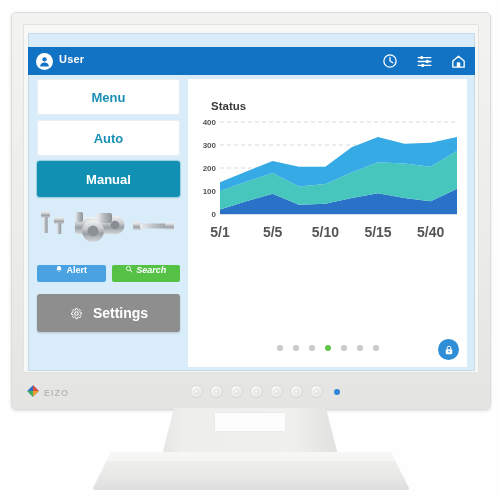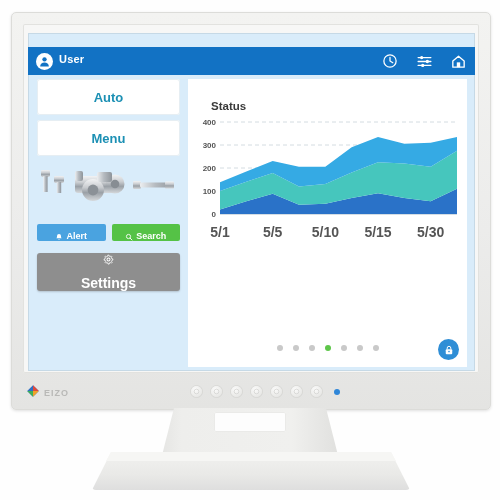--- a/index.html
+++ b/index.html
@@ -73,33 +73,32 @@
 
   
   .parts{
     position:relative;height:56px;margin-top:6px;margin-bottom:6px;
   }
   .parts svg{position:absolute;left:0;top:0;}
 
   
   .pillrow{display:flex;gap:6px;}
   .pill{
-    flex:1;height:17px;border-radius:2px;display:flex;align-items:flex-end;
+    flex:1;height:17px;border-radius:2px;display:flex;align-items:flex-start;
     justify-content:center;gap:3px;color:#ffffff;font-size:9px;font-weight:bold;
   }
   .pill.alert{background:#4aa3e0;}
-  .pill.search{background:#55c246;}
+  .pill.search{background:#55c246;font-style:italic;}
 
   
   .settings{
     margin-top:12px;height:38px;border-radius:3px;background:#8e8e8e;
     display:flex;align-items:center;justify-content:center;gap:9px;
     color:#ffffff;font-size:14px;font-weight:bold;
     box-shadow:0 1px 2px rgba(0,0,0,.18);
-    flex-direction:column;
   }
 
   
   .cmdrow{display:flex;gap:9px;padding:9px 10px 0 10px;}
   .cmd{
     flex:1;height:48px;border-radius:4px;display:flex;align-items:center;
     justify-content:center;color:#ffffff;font-size:21px;font-weight:bold;letter-spacing:1.2px;
   }
   .cmd.start{background:#12a88b;}
   .cmd.stop{background:#b9b9b9;}
@@ -221,24 +220,27 @@
             <rect x="9.6" y="13.2" width="4.8" height="6.8" fill="#ffffff"></rect>
           </svg>
         </div>
       </div>
 
       <div class="content">
 
         <div class="left-col">
 
           <div class="mbtn plain">
+            <span>Menu</span>
+          </div>
+          <div class="mbtn plain">
             <span>Auto</span>
           </div>
-          <div class="mbtn plain">
-            <span>Menu</span>
+          <div class="mbtn active">
+            <span>Manual</span>
           </div>
 
           <div class="parts">
             <svg width="143" height="56" viewBox="0 0 143 56">
               <defs>
                 <linearGradient id="mt" x1="0" y1="0" x2="0" y2="1">
                   <stop offset="0" stop-color="#f2f3f4"></stop>
                   <stop offset=".38" stop-color="#c9ccd0"></stop>
                   <stop offset=".62" stop-color="#9aa0a6"></stop>
                   <stop offset="1" stop-color="#d6d9dc"></stop>
@@ -319,21 +321,21 @@
                 <path d="M26,75 L52.33333333333333,65.80000000000001 L78.66666666666666,57.059999999999995 L105,70.39999999999999 L131.33333333333331,68.1 L157.66666666666666,56.6 L184,46.25 L210.33333333333334,47.4 L236.66666666666666,50.85 L263,34.75 L263,72.7 L236.66666666666666,85.35000000000001 L210.33333333333334,81.89999999999999 L184,77.3 L157.66666666666666,81.89999999999999 L131.33333333333331,87.64999999999999 L105,88.8 L78.66666666666666,77.76 L52.33333333333333,85.35000000000001 L26,93.39999999999999 Z" fill="#46c6bd"></path>
                 <path d="M26,66.26 L52.33333333333333,55.449999999999996 L78.66666666666666,45.1 L105,50.85 L131.33333333333331,50.85 L157.66666666666666,31.3 L184,20.949999999999996 L210.33333333333334,27.850000000000005 L236.66666666666666,26.7 L263,20.949999999999996 L263,34.75 L236.66666666666666,50.85 L210.33333333333334,47.4 L184,46.25 L157.66666666666666,56.6 L131.33333333333331,68.1 L105,70.39999999999999 L78.66666666666666,57.059999999999995 L52.33333333333333,65.80000000000001 L26,75 Z" fill="#35aae4"></path>
               </svg>
           </div>
 
           <div class="xlabels">
               <span style="left: 26px;">5/1</span>
               <span style="left: 78.6667px;">5/5</span>
               <span style="left: 131.333px;">5/10</span>
               <span style="left: 184px;">5/15</span>
-              <span style="left: 236.667px;">5/30</span>
+              <span style="left: 236.667px;">5/40</span>
             </div>
 
           <div class="footrow">
             <div class="dots" id="dots">
                 <div class="dot"></div>
                 <div class="dot"></div>
                 <div class="dot"></div>
                 <div class="dot on"></div>
                 <div class="dot"></div>
                 <div class="dot"></div>

